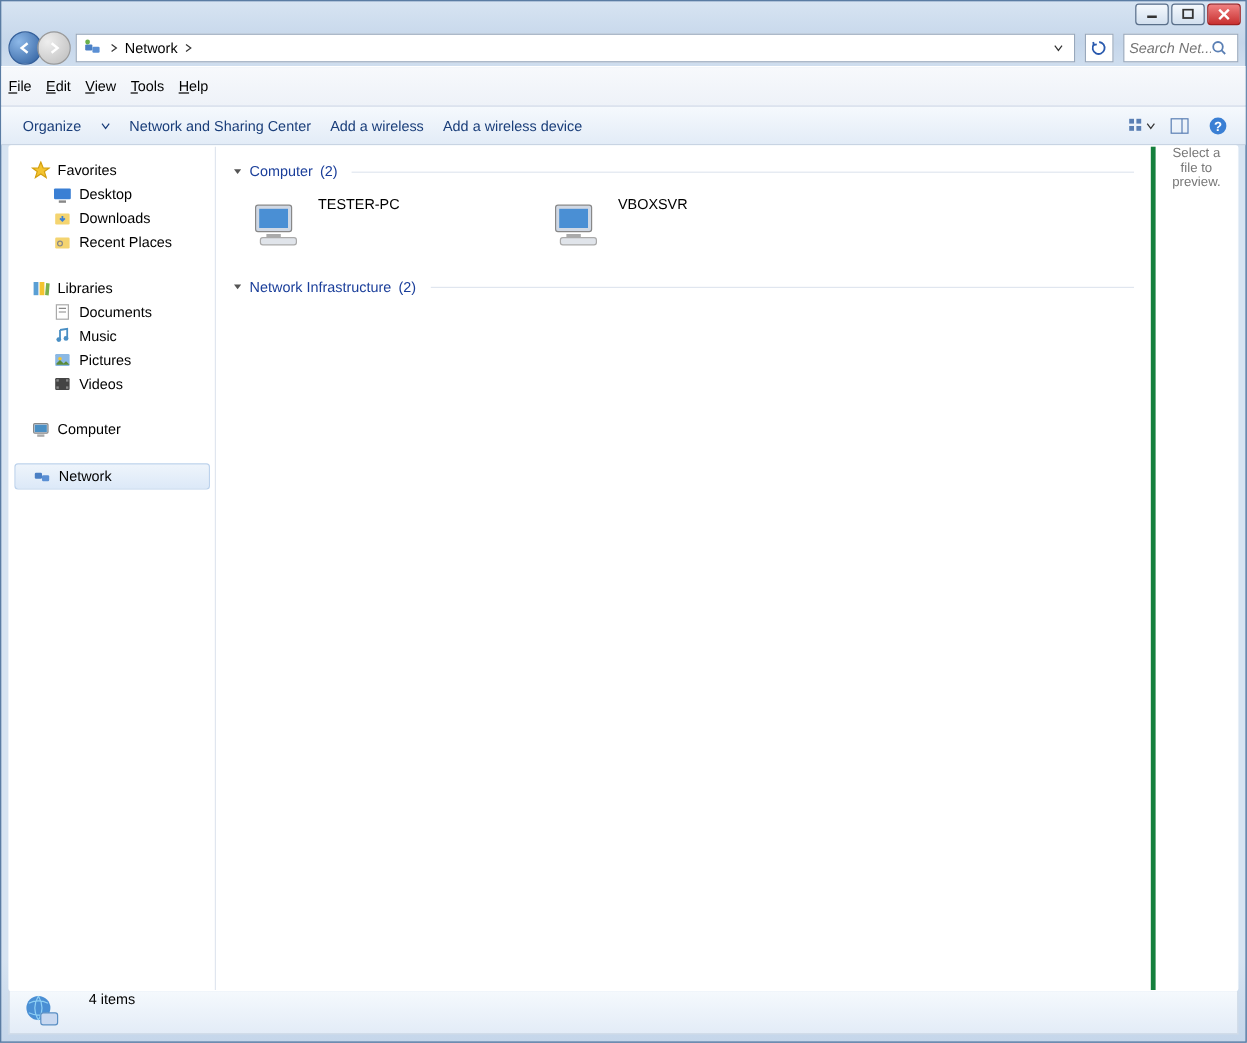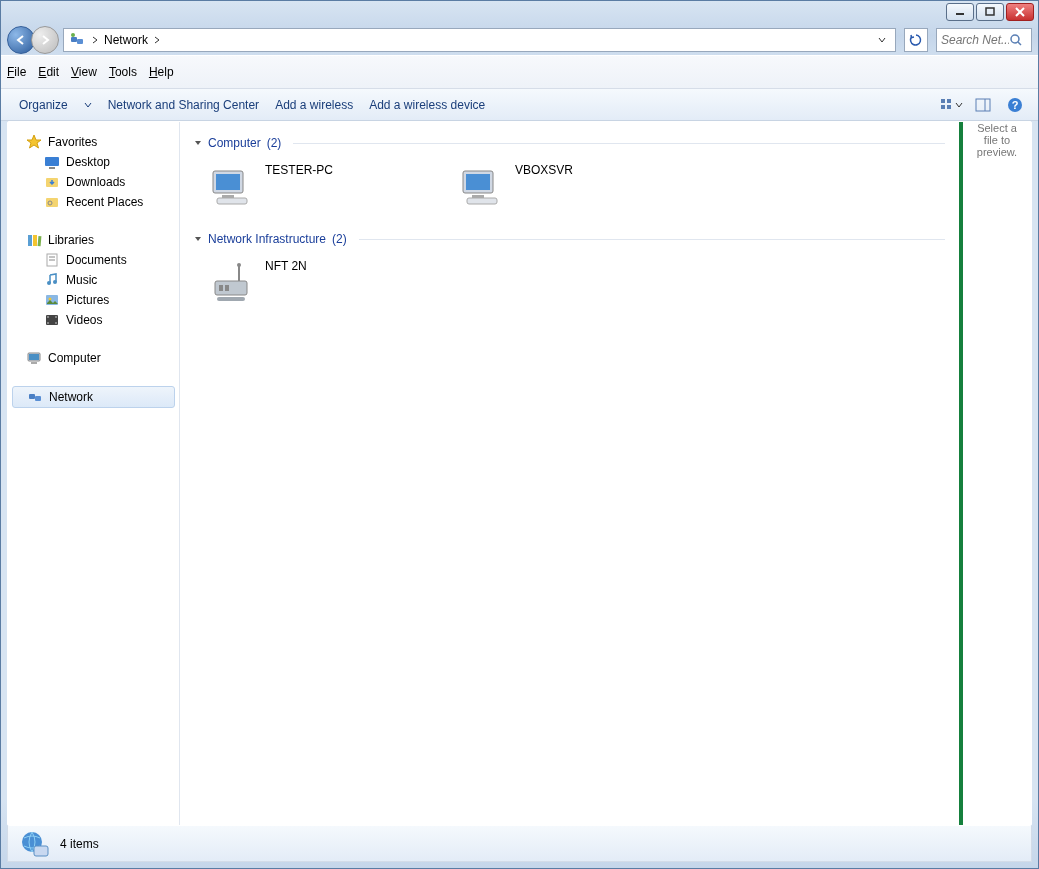--- a/index.html
+++ b/index.html
@@ -37,21 +37,21 @@
 .navitem.selected, .navhead.selected { background: linear-gradient(#eef4fb, #dce9f8); border: 1px solid #bcd2ec; border-radius: 3px; margin: 0 4px; padding-left: 32px; }
 .navhead.selected { padding-left: 14px; }
 .smicon { width: 16px; height: 16px; display: flex; align-items: center; justify-content: center; flex-shrink: 0; }
 .main { flex: 1; padding: 10px 14px; overflow: auto; }
 .group-header { display: flex; align-items: center; gap: 6px; color: #1a3e9a; margin: 4px 0 8px 0; cursor: pointer; }
 .group-header .line { flex: 1; height: 1px; background: #e0e6ef; margin-left: 6px; }
 .group-items { display: flex; flex-wrap: wrap; gap: 10px 20px; margin-bottom: 16px; padding-left: 8px; }
 .item { width: 230px; display: flex; gap: 10px; padding: 4px; cursor: pointer; border: 1px solid transparent; border-radius: 3px; }
 .bigicon { width: 48px; height: 48px; display: flex; align-items: center; justify-content: center; flex-shrink: 0; }
 .preview { width: 72px; border-left: 4px solid #15803d; display: flex; justify-content: center; color: #777; text-align: center; padding: 0 6px; font-size: 11px; }
-.statusbar { height: 36px; background: linear-gradient(#f5f9fd, #e3ecf7); display: flex; align-items: center; padding: 0 10px; gap: 10px; margin: 0 6px 6px 6px; border: 1px solid #d3dce8; border-top: none; }
+.statusbar { height: 36px; background: linear-gradient(#f5f9fd, #e3ecf7); display: flex; padding: 0 10px; gap: 24px; margin: 0 6px 6px 6px; border: 1px solid #d3dce8; border-top: none; }
 .statusicon { width: 32px; height: 32px; display: flex; align-items: center; justify-content: center; }
 </style>
 </head>
 <body>
 
 <div class="window">
 
   <div class="titlebar">
     <div class="winbtn">
       <svg width="10" height="10">
@@ -330,33 +330,20 @@
 
       <div class="group-header">
         <svg width="8" height="8">
             <path d="M1 2 L4 6 L7 2 Z" fill="#555"></path>
           </svg>
         <span>Network Infrastructure</span>
         <span>(2)</span>
         <div class="line"></div>
       </div>
       <div class="group-items">
-        <div class="item">
-          <span class="bigicon">
-            <svg width="48" height="48">
-                <line x1="32" y1="6" x2="32" y2="22" stroke="#888" stroke-width="2"></line>
-                <circle cx="32" cy="6" r="2" fill="#888"></circle>
-                <rect x="8" y="22" width="32" height="14" fill="#c0c8d0" rx="2" stroke="#888"></rect>
-                <rect x="12" y="26" width="4" height="6" fill="#888"></rect>
-                <rect x="18" y="26" width="4" height="6" fill="#888"></rect>
-                <rect x="10" y="38" width="28" height="4" fill="#a0a8b0" rx="2"></rect>
-              </svg>
-          </span>
-          <span>NFT 2N</span>
-        </div>
       </div>
 
     </div>
 
     <div class="preview">
       <span>Select a file to preview.</span>
     </div>
 
   </div>
 

